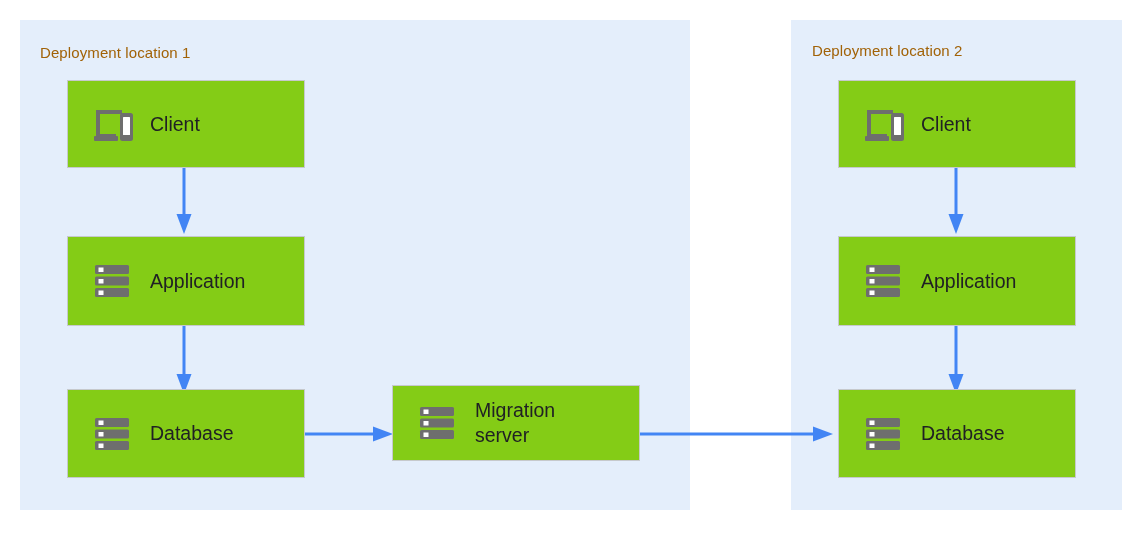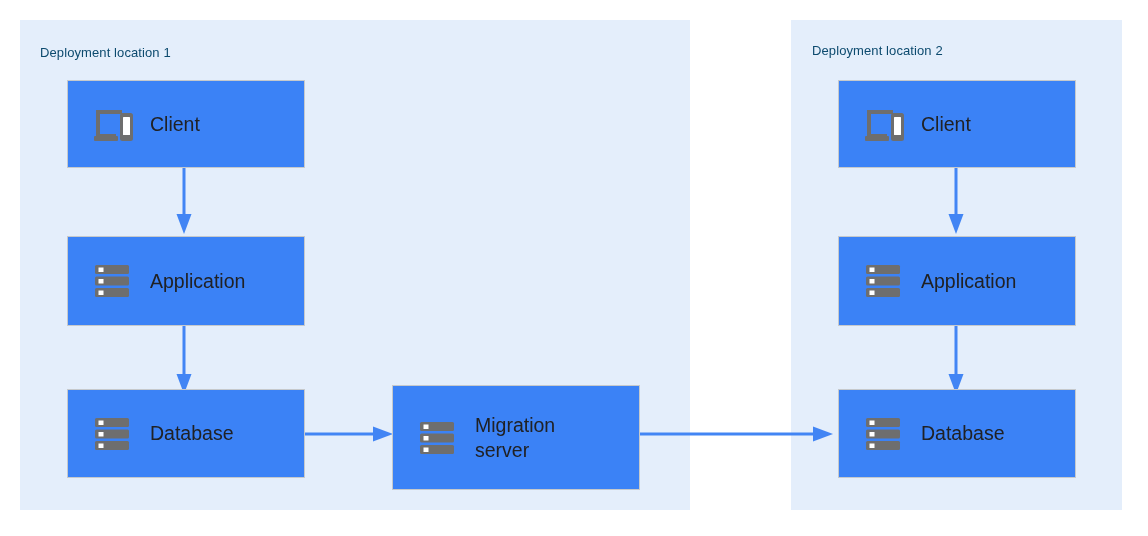--- a/index.html
+++ b/index.html
@@ -15,29 +15,29 @@
     width: 1148px;
     height: 536px;
     background: #ffffff;
   }
   .zone {
     position: absolute;
     background: #e4eefb;
   }
   .zone-label {
     position: absolute;
-    color: #0c4a6e;
-    font-size: 13px;
+    color: #a16207;
+    font-size: 15px;
     line-height: 20px;
     white-space: nowrap;
     letter-spacing: 0.1px;
   }
   .node {
     position: absolute;
-    background: #3b82f6;
+    background: #84cc16;
     border: 1px solid #c6c9cc;
     display: flex;
     align-items: center;
     padding-left: 22px;
   }
   .node-icon {
     flex: 0 0 auto;
     width: 44px;
     height: 44px;
     display: block;
@@ -140,21 +140,21 @@
         <rect x="8.5" y="8.5" width="5" height="4.5" fill="#ffffff"></rect>
         <rect x="5" y="17.5" width="34" height="9" rx="1.5" fill="#6e6e6e"></rect>
         <rect x="8.5" y="20" width="5" height="4.5" fill="#ffffff"></rect>
         <rect x="5" y="29" width="34" height="9" rx="1.5" fill="#6e6e6e"></rect>
         <rect x="8.5" y="31.5" width="5" height="4.5" fill="#ffffff"></rect>
       </svg>
     </span>
     <span class="node-label">Database</span>
   </div>
 
-  <div class="node" style="left:392px; top:385px; width:248px; height:105px;">
+  <div class="node" style="left:392px; top:385px; width:248px; height:76px;">
     <span class="node-icon">
       <svg width="44" height="44" viewBox="0 0 44 44">
         <rect x="5" y="6" width="34" height="9" rx="1.5" fill="#6e6e6e"></rect>
         <rect x="8.5" y="8.5" width="5" height="4.5" fill="#ffffff"></rect>
         <rect x="5" y="17.5" width="34" height="9" rx="1.5" fill="#6e6e6e"></rect>
         <rect x="8.5" y="20" width="5" height="4.5" fill="#ffffff"></rect>
         <rect x="5" y="29" width="34" height="9" rx="1.5" fill="#6e6e6e"></rect>
         <rect x="8.5" y="31.5" width="5" height="4.5" fill="#ffffff"></rect>
       </svg>
     </span>

